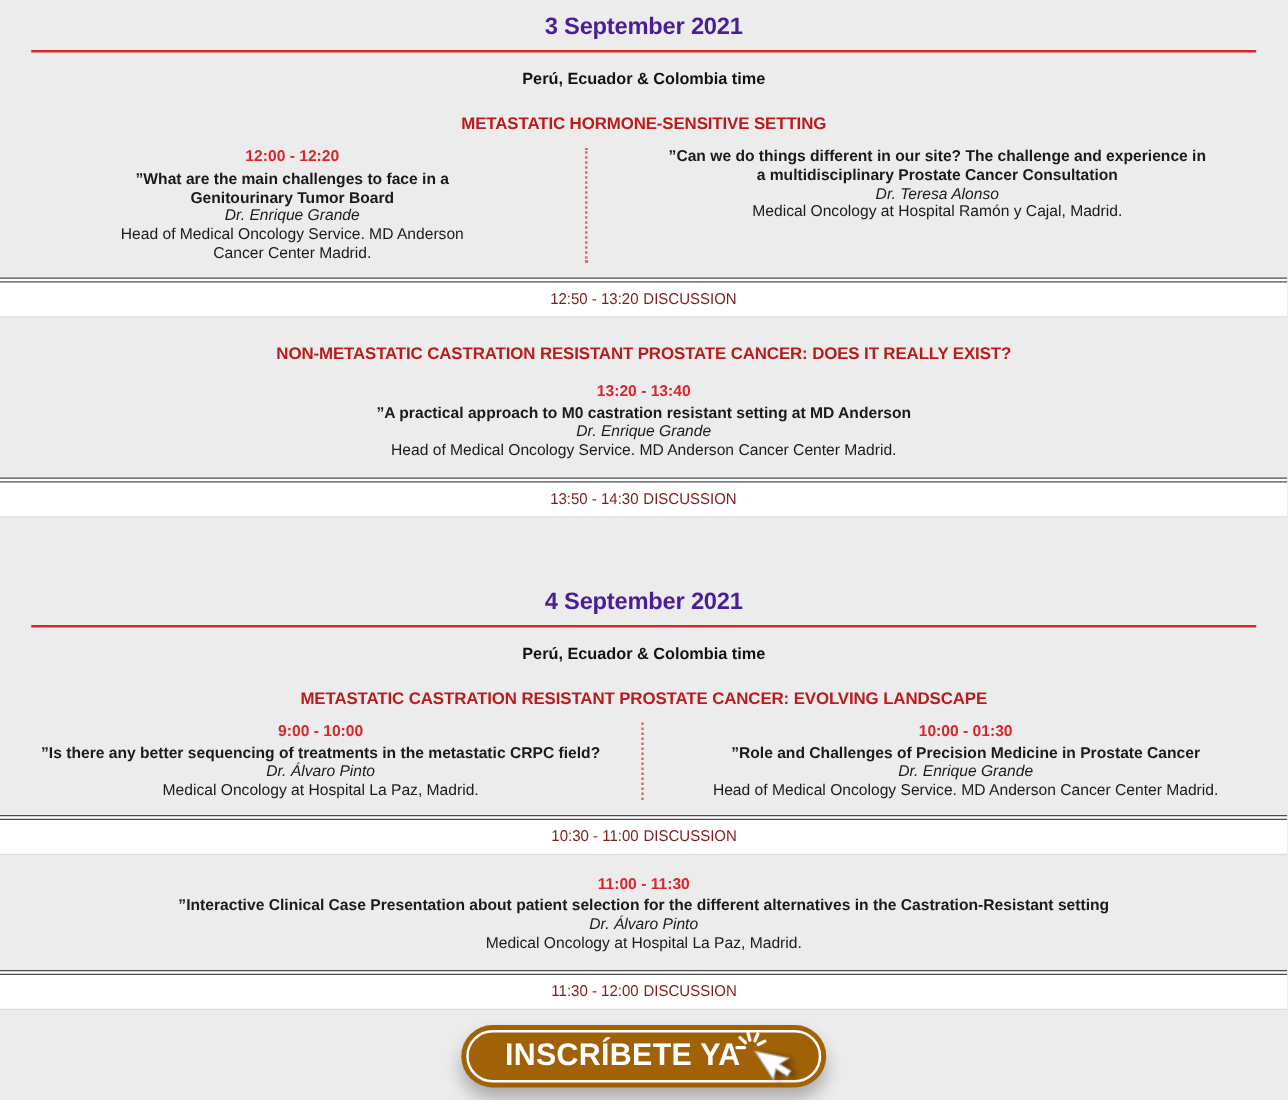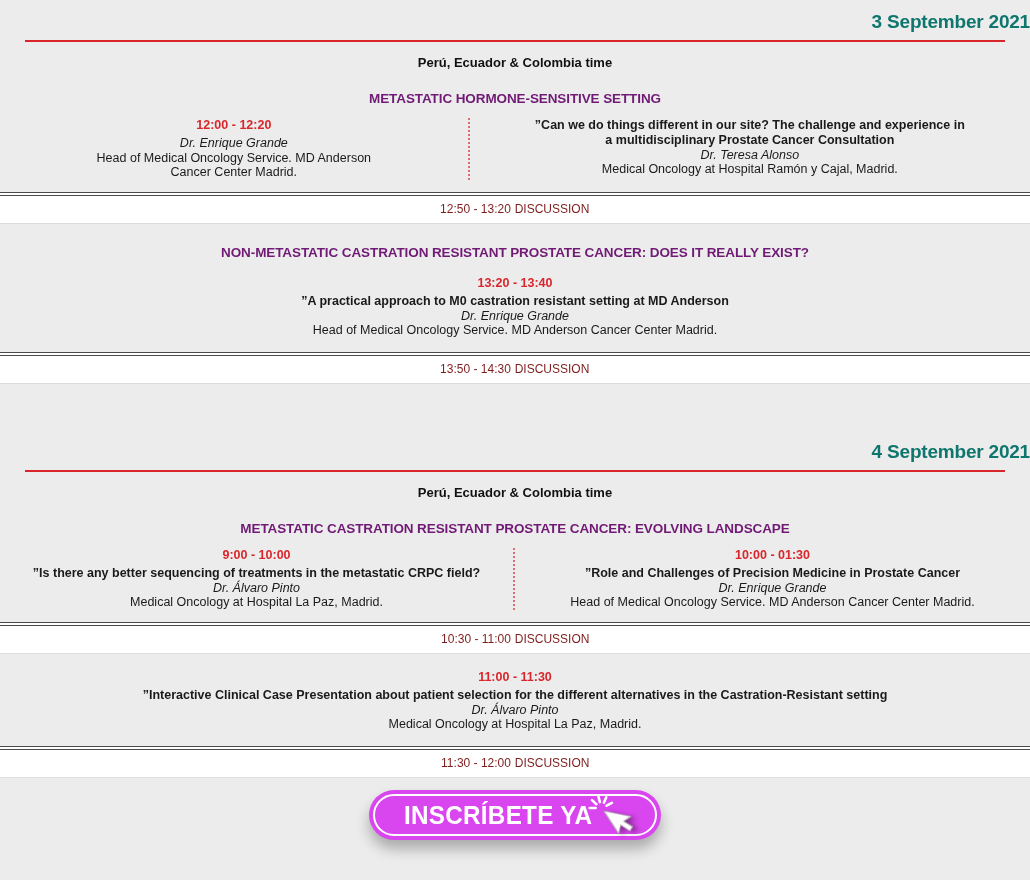--- a/index.html
+++ b/index.html
@@ -1,41 +1,41 @@
 <!DOCTYPE html>
 <html><head>
 <meta charset="utf-8">
 <style>
   html,body{margin:0;padding:0;}
   body{font-family:"Liberation Sans","DejaVu Sans",sans-serif;background:#ececec;}
   .page{width:1030px;height:880px;background:#ececec;position:relative;overflow:hidden;margin:0 auto;}
-  .day-title{padding-top:11px;font-size:19px;font-weight:bold;color:#0f766e;text-align:right;letter-spacing:-0.2px;}
+  .day-title{padding-top:11px;font-size:19px;font-weight:bold;color:#4c1d95;text-align:center;letter-spacing:-0.2px;}
   .red-rule{border:none;border-top:2px solid #d9262c;margin:7px 25px 0 25px;}
   .timezone{margin-top:13px;font-size:13px;font-weight:bold;color:#111;text-align:center;}
-  .section-heading{margin-top:21px;font-size:13.5px;font-weight:bold;color:#701a75;text-align:center;letter-spacing:-0.1px;}
+  .section-heading{margin-top:21px;font-size:13.5px;font-weight:bold;color:#b91c1c;text-align:center;letter-spacing:-0.1px;}
   .cols{display:grid;margin-top:12px;padding-bottom:12px;}
   .cols-d1{grid-template-columns:45.6% 54.4%;}
   .cols-d2{grid-template-columns:50% 50%;}
   .col-left{border-right:2px dotted #dd6b6e;}
   .session{text-align:center;font-size:12.5px;color:#1a1a1a;line-height:1.18;}
   .session .time{color:#d9262c;font-weight:bold;margin-bottom:3px;}
   .session .title{font-weight:bold;}
   .session .speaker{font-style:italic;}
   .sess-block{margin:0 auto;}
   .w305{max-width:305px;}
   .w430{max-width:430px;}
   .single-session{margin-top:16px;padding-bottom:14px;}
   .discussion{border-top:4px double #4a4a4a;border-bottom:1px solid #dcdcdc;background:#ffffff;
               padding:6px 0 7px 0;text-align:center;font-size:12.5px;color:#7f1d1d;}
   .discussion .scale{display:inline-block;transform:scaleX(0.96);}
   .discussion .lbl{margin-left:4px;}
   .day2{margin-top:46px;}
   .footer{padding-top:12px;}
   .cta{position:relative;display:flex;align-items:center;justify-content:center;
-       width:292px;height:50px;margin:0 auto;background:#d946ef;border:none;border-radius:25px;
+       width:292px;height:50px;margin:0 auto;background:#a16207;border:none;border-radius:25px;
        box-shadow:0 9px 14px rgba(0,0,0,0.28);cursor:pointer;}
   .cta-ring{position:absolute;left:4px;right:4px;top:4px;bottom:4px;border:2px solid #ffffff;border-radius:21px;pointer-events:none;}
   .cta-label{color:#ffffff;font-size:25px;font-weight:bold;letter-spacing:0.3px;margin-right:34px;transform:scaleX(0.97);white-space:nowrap;}
   .cta-icon{position:absolute;right:8px;top:6px;width:66px;height:64px;overflow:visible;pointer-events:none;}
 </style>
 </head>
 <body>
 
 <div class="page">
 
@@ -43,20 +43,21 @@
     <div class="day-title">3 September 2021</div>
     <hr class="red-rule">
     <div class="timezone">Perú, Ecuador &amp; Colombia time</div>
 
     <div class="section-heading">METASTATIC HORMONE-SENSITIVE SETTING</div>
 
     <div class="cols cols-d1">
       <div class="col-left">
         <div class="session sess-block w305">
           <div class="time">12:00 - 12:20</div>
+          <div class="title">”What are the main challenges to face in a Genitourinary Tumor Board</div>
           <div class="speaker">Dr. Enrique Grande</div>
           <div class="affiliation">Head of Medical Oncology Service. MD Anderson Cancer Center Madrid.</div>
         </div>
       </div>
       <div>
         <div class="session sess-block w430">
           <div class="title">”Can we do things different in our site? The challenge and experience in a multidisciplinary Prostate Cancer Consultation</div>
           <div class="speaker">Dr. Teresa Alonso</div>
           <div class="affiliation">Medical Oncology at Hospital Ramón y Cajal, Madrid.</div>
         </div>

